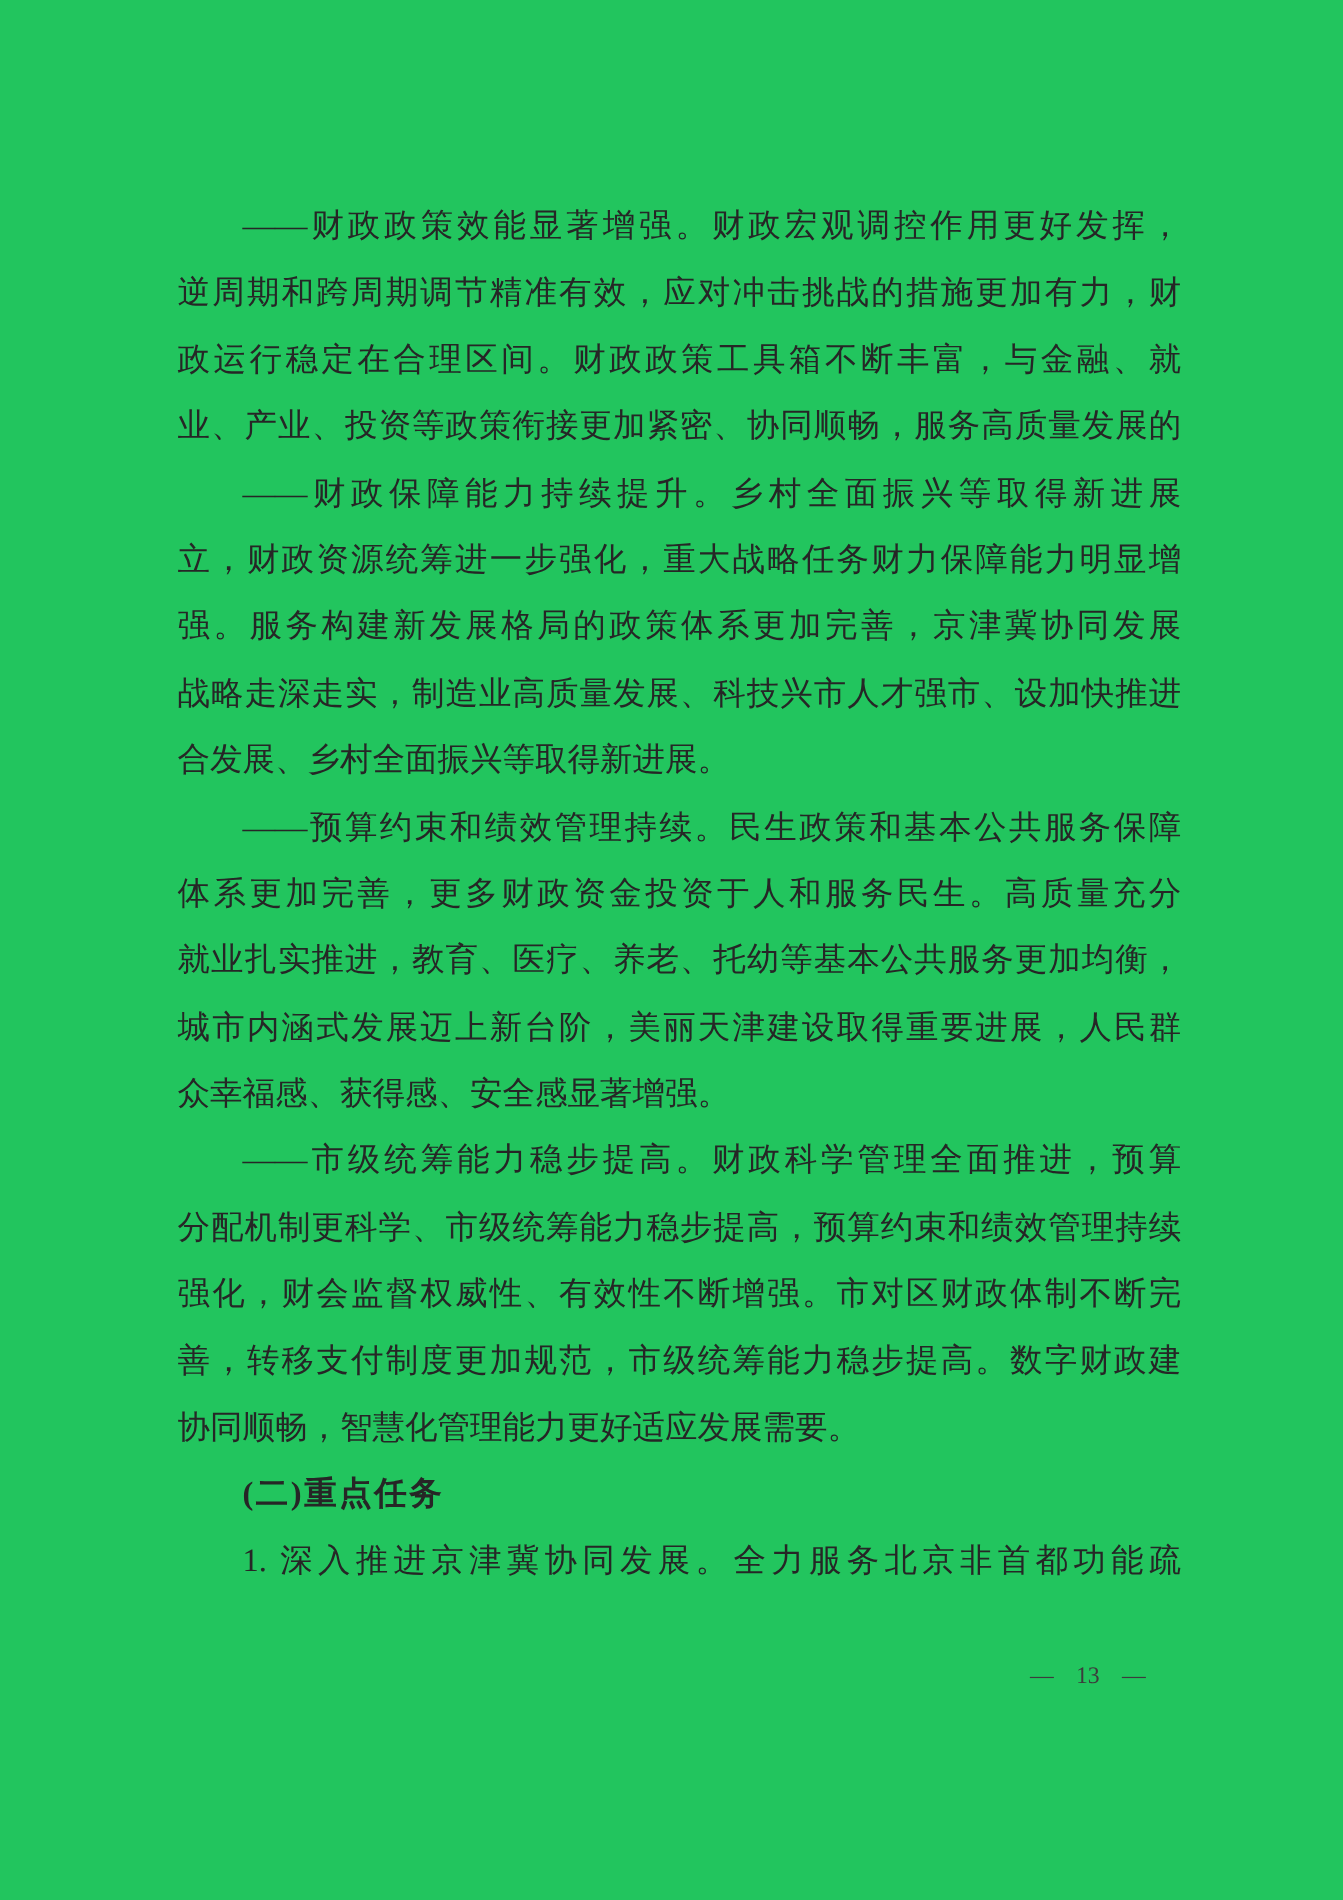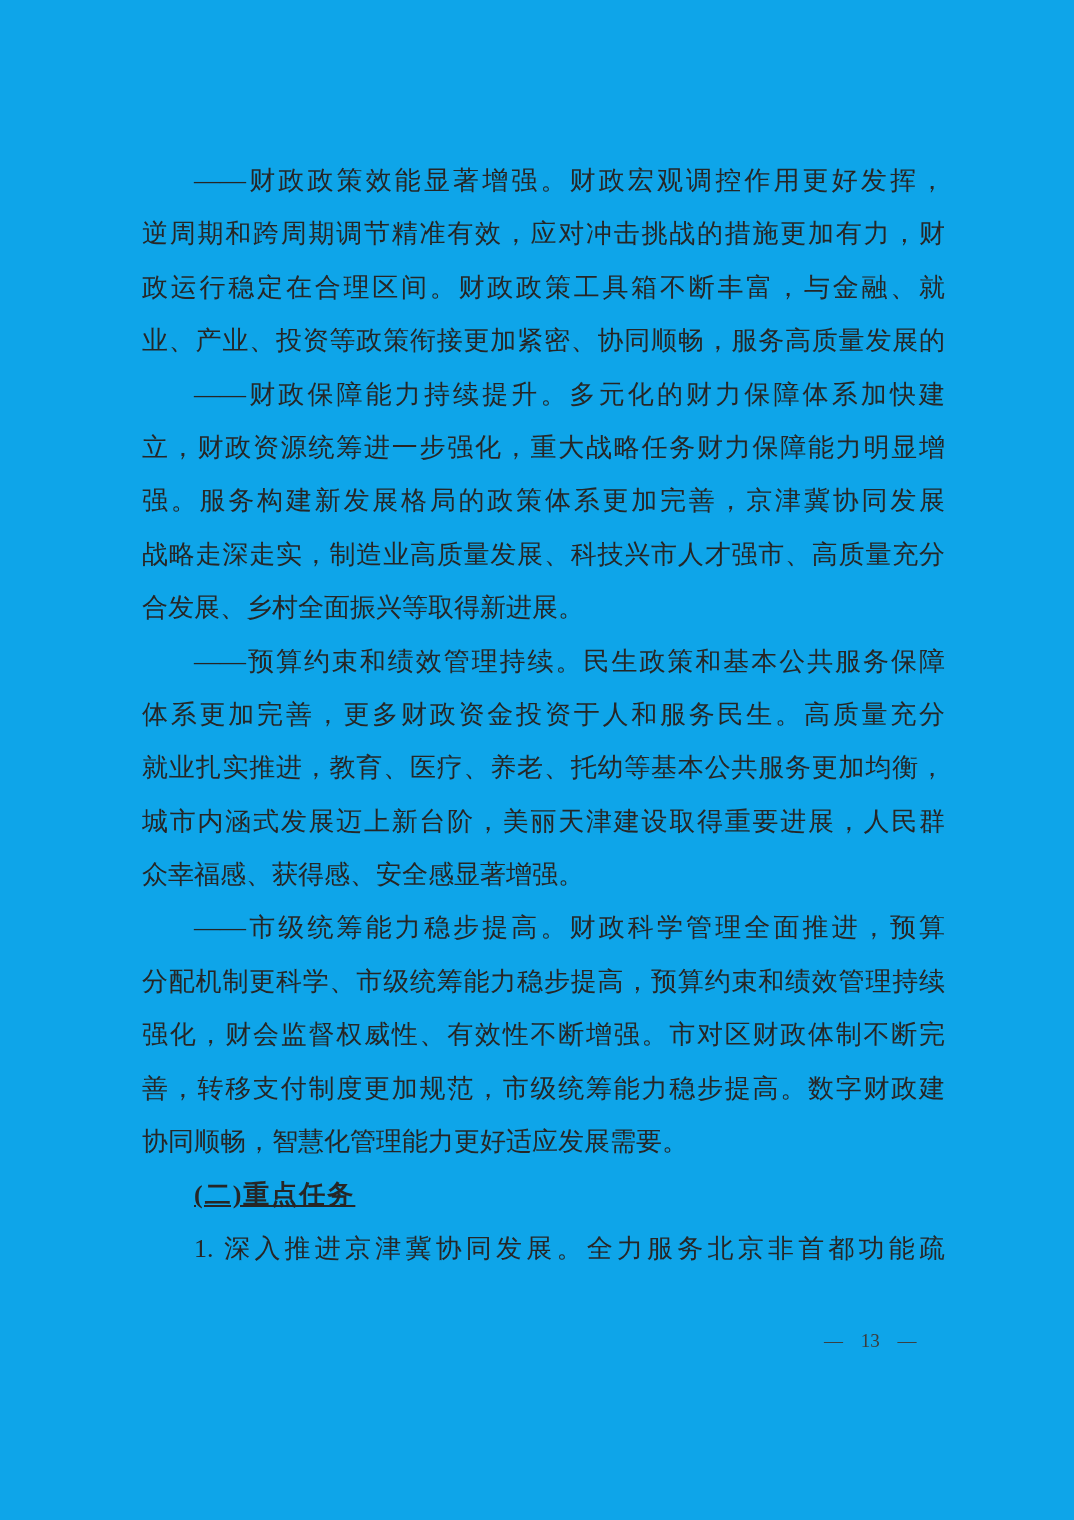--- a/index.html
+++ b/index.html
@@ -7,21 +7,21 @@
     width: 1074px;
     height: 1520px;
     background: #ffffff;
     position: relative;
     overflow: hidden;
     font-family: "Liberation Serif", "DejaVu Serif", serif;
   }
   .page {
     position: absolute;
     inset: 0;
-    background: #0ea5e9;
+    background: #22c55e;
   }
   .doc {
     position: absolute;
     left: 142px;
     top: 154px;
     width: 803px;
     font-size: 26px;
     color: #262626;
     font-weight: 400;
   }
@@ -32,21 +32,20 @@
     text-align: justify;
     text-align-last: justify;
     text-justify: inter-character;
     overflow: hidden;
   }
   .line.no-just { text-align-last: left; }
   .line.indent { text-indent: 52px; }
   .para.heading .line {
     font-weight: 700;
     letter-spacing: 2px;
-    text-decoration: underline;
   }
   .page-number {
     position: absolute;
     left: 824px;
     top: 1328px;
     font-size: 19px;
     line-height: 26px;
     color: #3c3c3c;
     word-spacing: 13px;
     font-family: "Liberation Serif", "DejaVu Serif", serif;
@@ -57,24 +56,24 @@
 
 <div class="page">
   <main class="doc" id="doc">
       <div class="para body">
         <div class="line indent">——财政政策效能显著增强。财政宏观调控作用更好发挥，</div>
         <div class="line">逆周期和跨周期调节精准有效，应对冲击挑战的措施更加有力，财</div>
         <div class="line">政运行稳定在合理区间。财政政策工具箱不断丰富，与金融、就</div>
         <div class="line">业、产业、投资等政策衔接更加紧密、协同顺畅，服务高质量发展的</div>
       </div>
       <div class="para body">
-        <div class="line indent">——财政保障能力持续提升。多元化的财力保障体系加快建</div>
+        <div class="line indent">——财政保障能力持续提升。乡村全面振兴等取得新进展</div>
         <div class="line">立，财政资源统筹进一步强化，重大战略任务财力保障能力明显增</div>
         <div class="line">强。服务构建新发展格局的政策体系更加完善，京津冀协同发展</div>
-        <div class="line">战略走深走实，制造业高质量发展、科技兴市人才强市、高质量充分</div>
+        <div class="line">战略走深走实，制造业高质量发展、科技兴市人才强市、设加快推进</div>
         <div class="line no-just">合发展、乡村全面振兴等取得新进展。</div>
       </div>
       <div class="para body">
         <div class="line indent">——预算约束和绩效管理持续。民生政策和基本公共服务保障</div>
         <div class="line">体系更加完善，更多财政资金投资于人和服务民生。高质量充分</div>
         <div class="line">就业扎实推进，教育、医疗、养老、托幼等基本公共服务更加均衡，</div>
         <div class="line">城市内涵式发展迈上新台阶，美丽天津建设取得重要进展，人民群</div>
         <div class="line no-just">众幸福感、获得感、安全感显著增强。</div>
       </div>
       <div class="para body">

